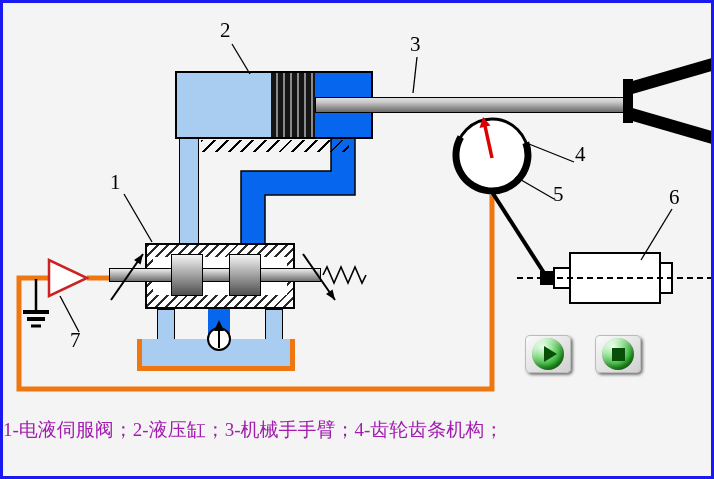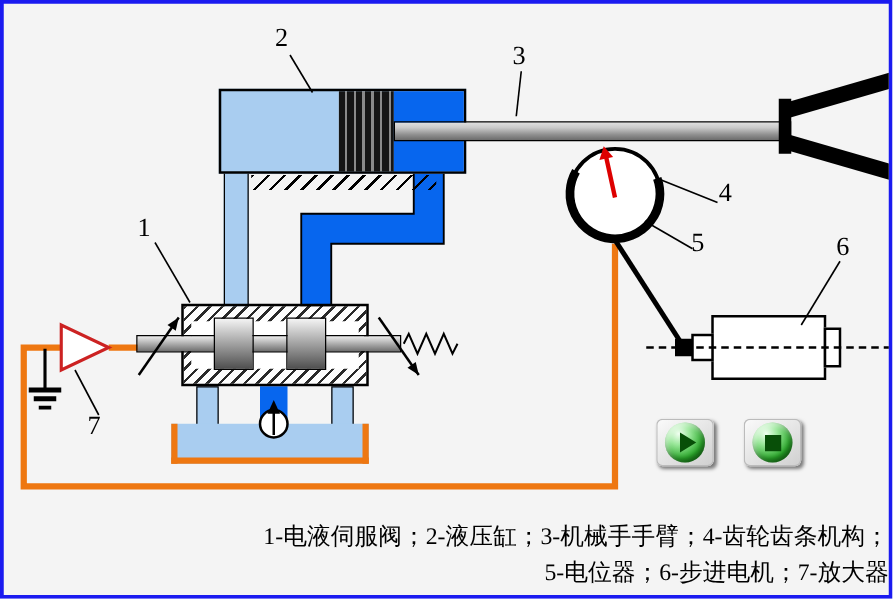--- a/index.html
+++ b/index.html
@@ -19,21 +19,21 @@
   .rod{background:linear-gradient(180deg,#e0e0e0,#c9c9c9 30%,#8f8f8f 70%,#6c6c6c);border:1px solid #000;}
   .hatch{background:repeating-linear-gradient(135deg,#000 0 2px,rgba(0,0,0,0) 2px 9px);}
   .valve-body{border:2px solid #000;background:repeating-linear-gradient(135deg,#2a2a2a 0 2px,#fdfdfd 2px 7px);}
   .valve-inner{background:#ffffff;}
   .spool{background:linear-gradient(180deg,#ececec,#6e6e6e);border:1px solid #000;}
   .land{background:linear-gradient(180deg,#f4f4f4,#4f4f4f);border:1px solid #000;}
   .motor{background:#fff;border:2px solid #000;}
   .coupling{background:#000;}
   .centerline{height:0;border-top:2px dashed #000;}
   .num{font-size:21px;color:#000;line-height:1;}
-  .caption{left:0;right:0;text-align:right;font-size:19px;color:#000000;line-height:1.55;}
+  .caption{left:0;right:0;text-align:left;font-size:19px;color:#a21caf;line-height:1.55;}
   .btn{
     display:flex;align-items:center;justify-content:center;border-radius:5px;cursor:pointer;
     background:linear-gradient(145deg,#fbfbfb,#cfcfcf);
     box-shadow:2px 2px 3px rgba(0,0,0,0.5),inset 0 0 0 1px #bbb;
   }
   .btn-face{
     width:32px;height:32px;border-radius:50%;display:flex;align-items:center;justify-content:center;
     background:radial-gradient(circle at 34% 28%, #f2fff2 0%, #9be89b 28%, #2aa82a 65%, #0b5e0b 100%);
     box-shadow:inset -2px -3px 4px rgba(0,0,0,0.35), inset 2px 3px 4px rgba(255,255,255,0.55);
   }
@@ -142,16 +142,15 @@
     </div>
   </div>
   <div class="abs btn" style="left:592px;top:332px;width:46px;height:38px;">
     <div class="btn-face">
       <div class="glyph-stop"></div>
     </div>
   </div>
 
   <div class="abs caption" style="top:412px;">
     <div>1-电液伺服阀；2-液压缸；3-机械手手臂；4-齿轮齿条机构；</div>
-    <div>5-电位器；6-步进电机；7-放大器</div>
   </div>
 
 </div>
 
 </body></html>

